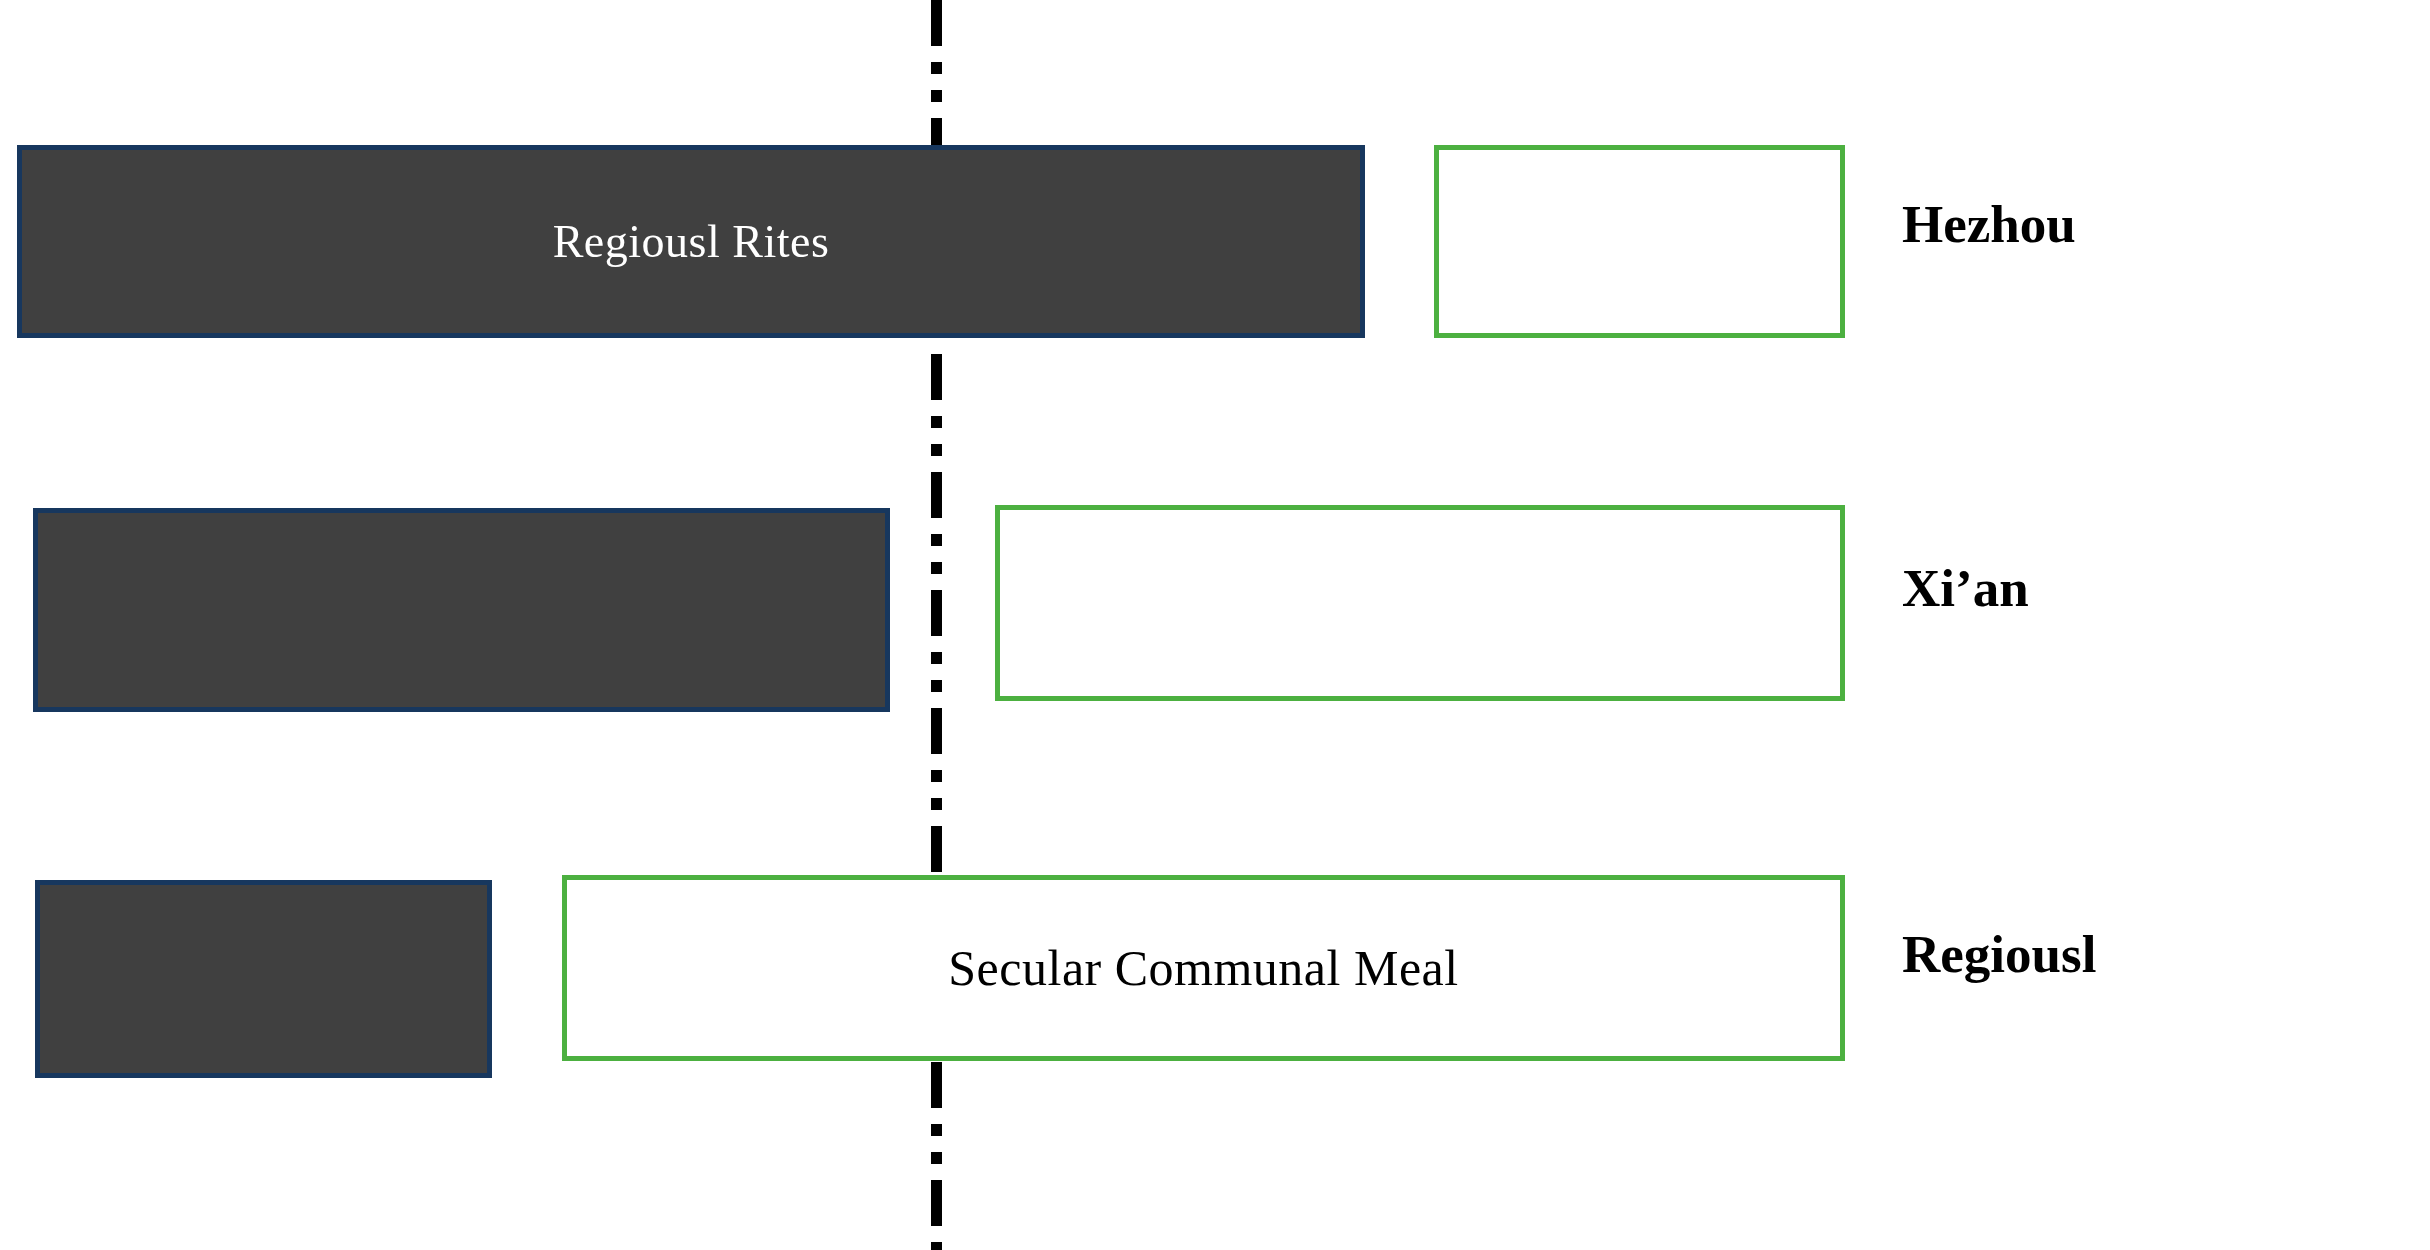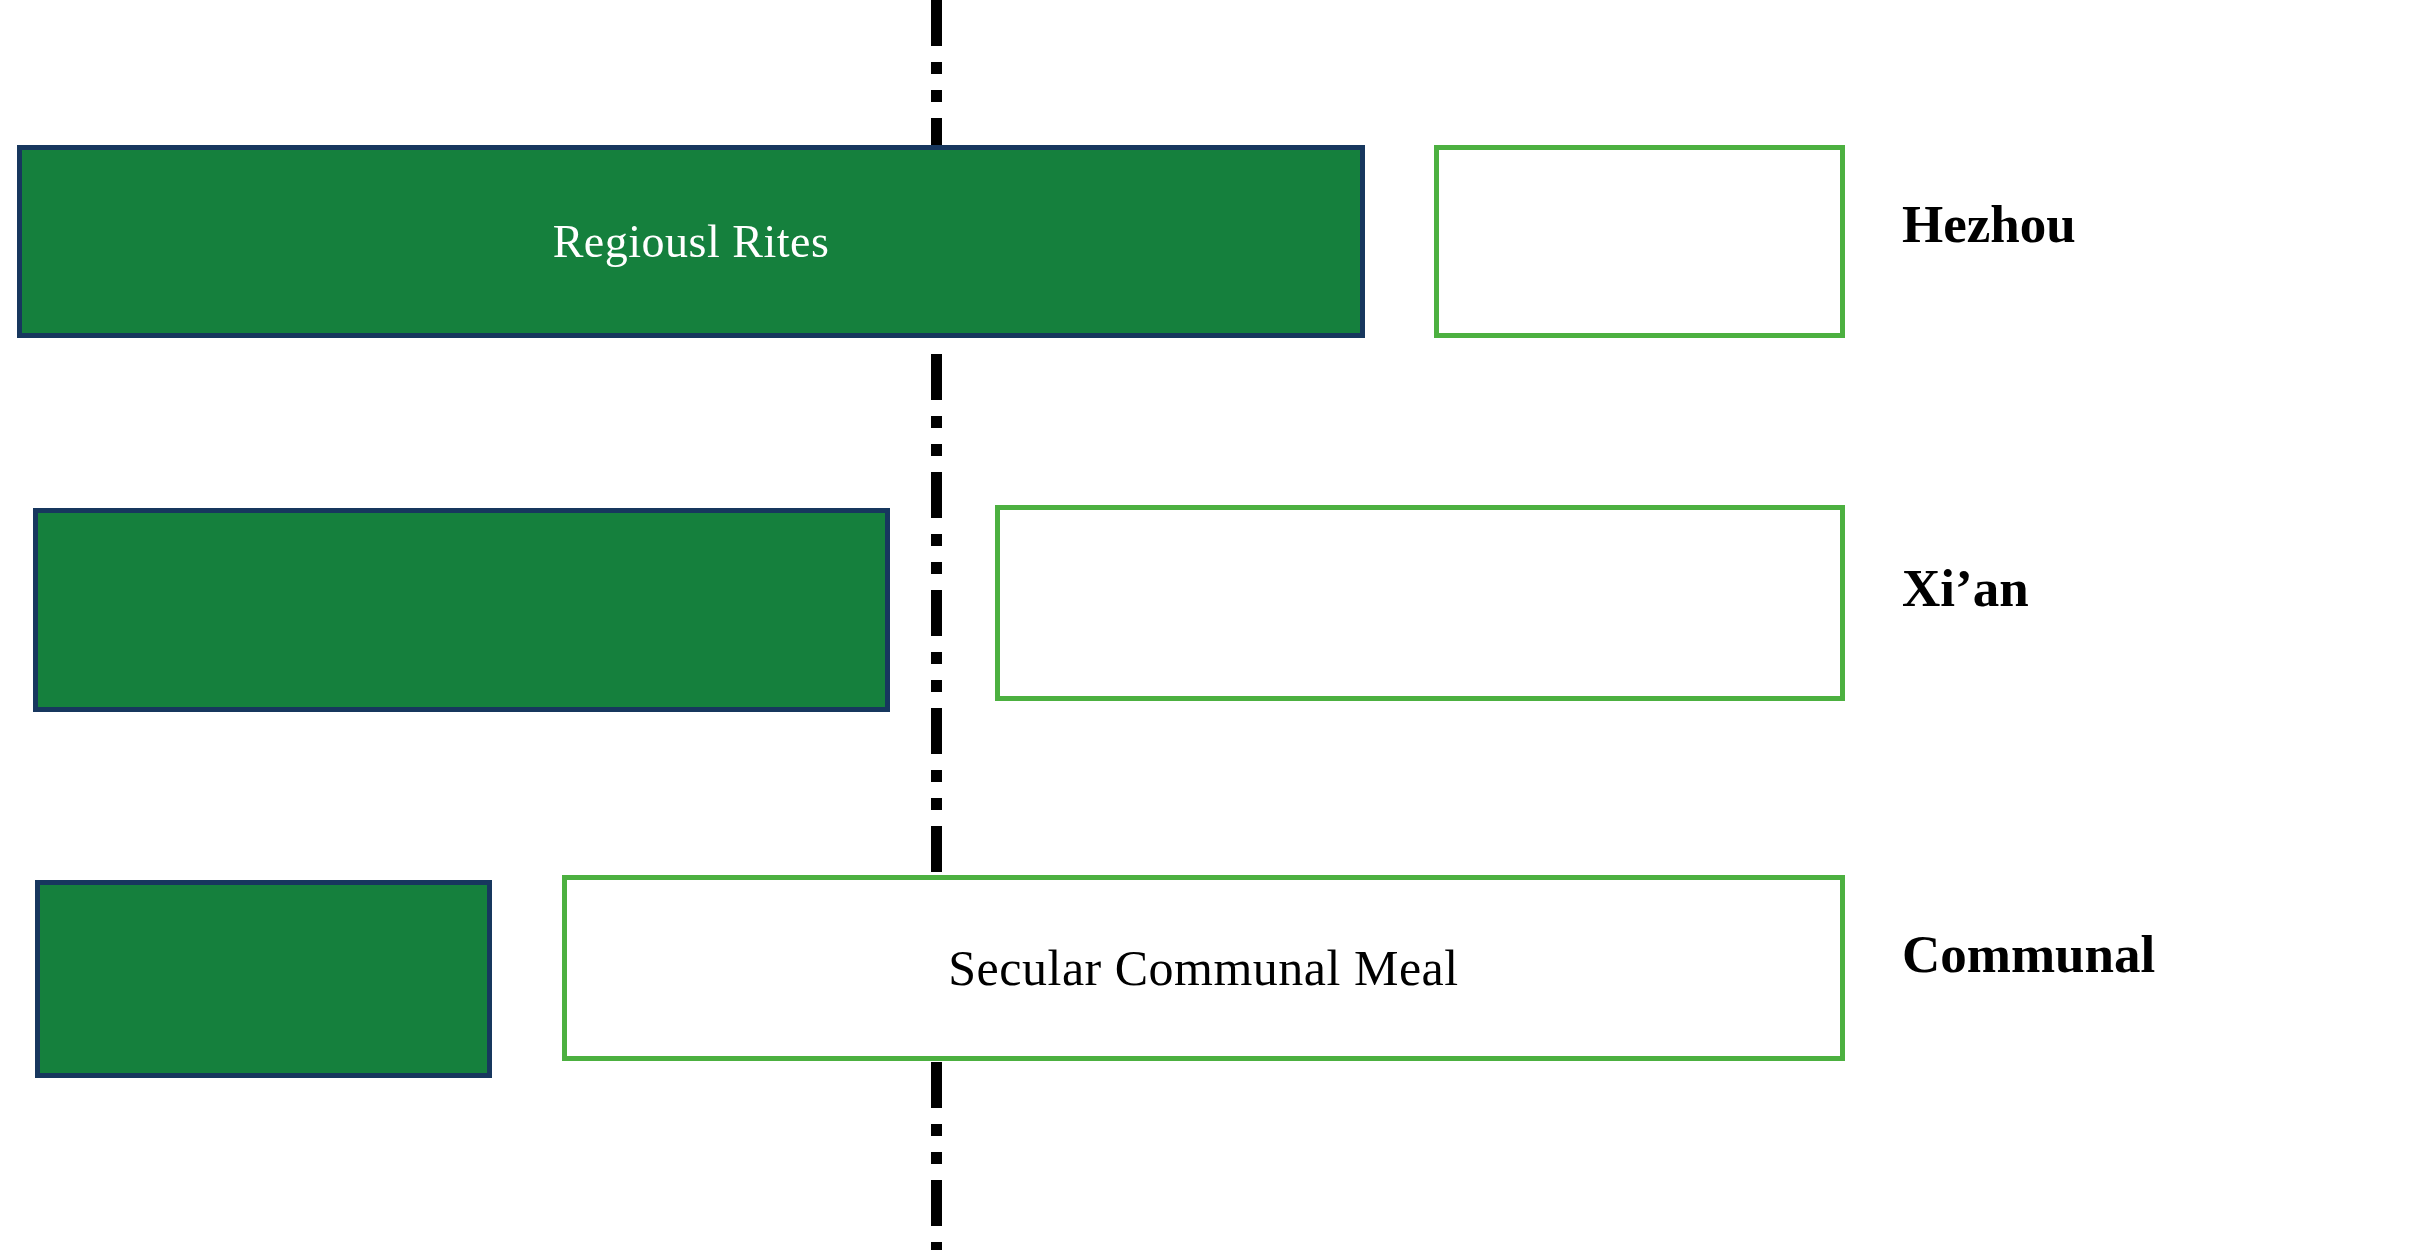--- a/index.html
+++ b/index.html
@@ -35,21 +35,21 @@
     position: absolute;
     left: 0;
     top: 0;
     width: 2430px;
     height: 0;
   }
 
   .blue-bar {
     position: absolute;
     box-sizing: border-box;
-    background: #15803d;
+    background: #404040;
     border: 5px solid #17375e;
     z-index: 3;
     display: flex;
     align-items: center;
     justify-content: center;
   }
   .blue-bar .bar-text {
     color: #ffffff;
     font-size: 46px;
     letter-spacing: 0.5px;
@@ -118,16 +118,16 @@
     <div class="site-label" style="top:562px;">Xi’an</div>
   </div>
 
   <div class="row">
     <div class="blue-bar" style="left:35px; top:880px; width:457px; height:198px;">
       <span class="bar-text"></span>
     </div>
     <div class="green-box" style="left:562px; top:875px; width:1283px; height:186px;">
       <span class="box-text">Secular Communal Meal</span>
     </div>
-    <div class="site-label" style="top:928px;">Communal</div>
+    <div class="site-label" style="top:928px;">Regiousl</div>
   </div>
 
 </div>
 
 </body></html>

